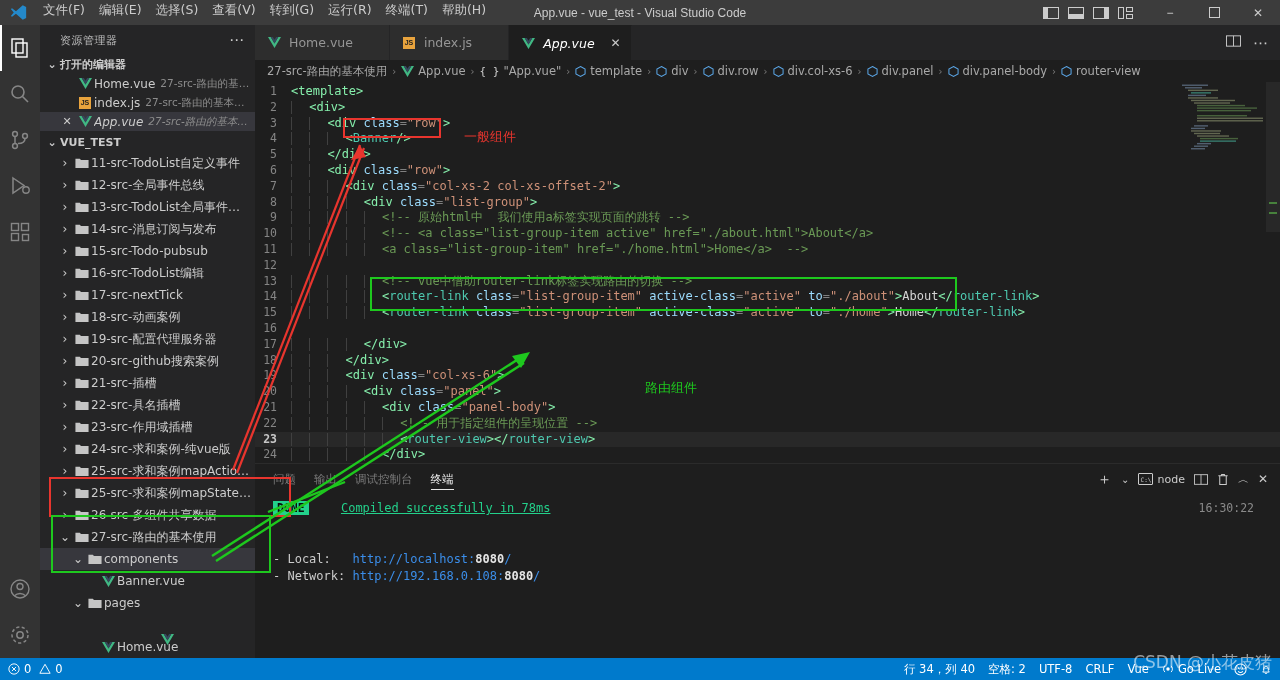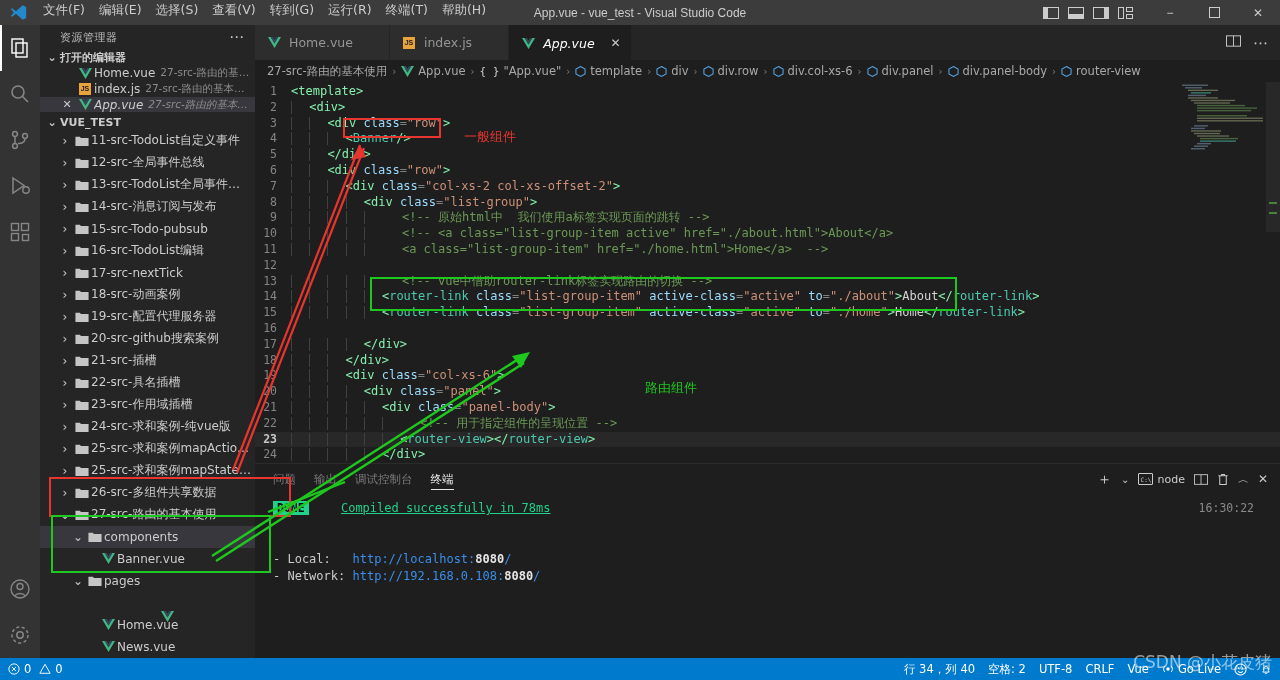--- a/index.html
+++ b/index.html
@@ -160,21 +160,21 @@
     width: 36px; flex: 0 0 36px; text-align: right; padding-right: 14px;
     color: #858585; font-size: 11.5px;
   }
   .cline.cur .gutter { color: #c6c6c6; font-weight: bold; }
   .ctext { flex: 1; }
   .tag { color: #86efac; }
   .tagname { color: #4ec9b0; }
   .attr { color: #9cdcfe; }
   .str { color: #ce9178; }
   .punc { color: #808080; }
-  .cmt { color: #6a9955; margin-left: 20px; }
+  .cmt { color: #6a9955; }
   .txt { color: #d4d4d4; }
 
   
   .minimap {
     position: absolute; right: 14px; top: 0; width: 88px; height: 100%;
     pointer-events: none;
   }
 
   
   .v-scroll {
@@ -610,30 +610,20 @@
           </div>
           <div class="row" style="padding-left: 43px;">
             <span class="chev"></span>
             <span class="icon-slot">
               <svg class="vue-ico" viewBox="0 0 24 20">
                 <path d="M0 0 H5 L12 12 L19 0 H24 L12 20 Z" fill="#41b883"></path>
                 <path d="M5 0 H9 L12 5 L15 0 H19 L12 12 Z" fill="#35495e"></path>
               </svg>
             </span>
             <span class="name">Home.vue</span>
-          </div>
-          <div class="row" style="padding-left: 43px;">
-            <span class="chev"></span>
-            <span class="icon-slot">
-              <svg class="vue-ico" viewBox="0 0 24 20">
-                <path d="M0 0 H5 L12 12 L19 0 H24 L12 20 Z" fill="#41b883"></path>
-                <path d="M5 0 H9 L12 5 L15 0 H19 L12 12 Z" fill="#35495e"></path>
-              </svg>
-            </span>
-            <span class="name">News.vue</span>
           </div>
         </div>
 
     </div>
 
     <div class="editor-area">
 
       <div class="tabs-bar">
         <div class="tab">
           <span class="icon-slot">

